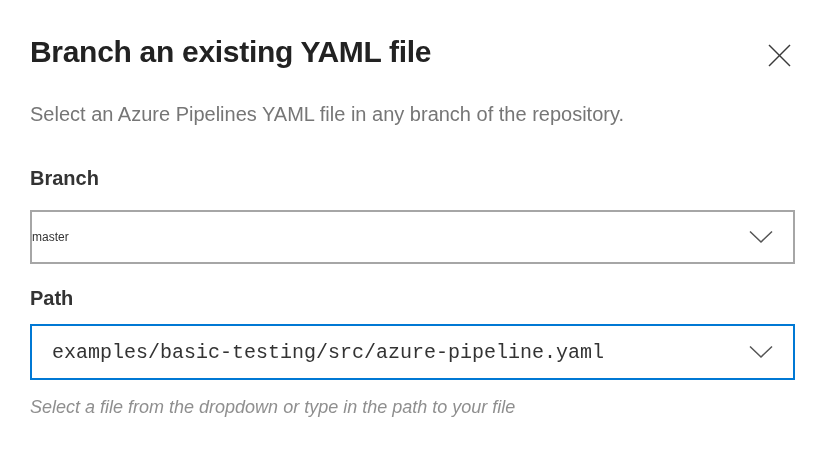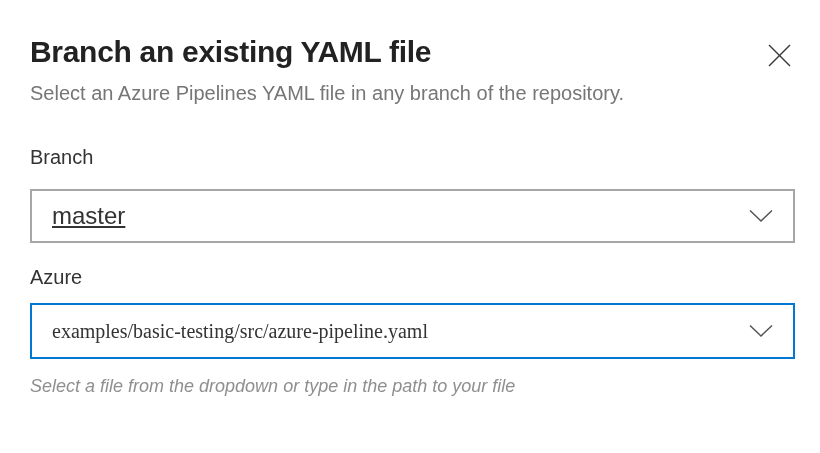--- a/index.html
+++ b/index.html
@@ -32,21 +32,21 @@
   }
   .dialog-title {
     margin: 0;
     font-size: 30px;
     line-height: 36px;
     font-weight: bold;
     letter-spacing: -0.3px;
     color: var(--title-text);
   }
   .dialog-subtitle {
-    margin: 7px 0 0 0;
+    margin: 28px 0 0 0;
     font-size: 20px;
     line-height: 32px;
     max-width: 630px;
     color: var(--muted-text);
     font-weight: normal;
   }
   .close-button {
     position: absolute;
     top: 38px;
     right: 24px;
@@ -59,20 +59,21 @@
     display: flex;
     align-items: center;
     justify-content: center;
   }
   .field-label {
     display: block;
     margin-top: 36px;
     font-size: 20px;
     line-height: 24px;
     color: var(--body-text);
+    font-weight: bold;
   }
   .field-label.path {
     margin-top: 22px;
   }
   .dropdown {
     margin-top: 20px;
     height: 54px;
     width: 765px;
     border: 2px solid var(--default-border);
     background: #ffffff;
@@ -80,34 +81,32 @@
     align-items: center;
     position: relative;
     cursor: pointer;
   }
   .dropdown.focused {
     margin-top: 14px;
     height: 56px;
     border: 2px solid var(--focus-border);
   }
   .dropdown-value {
-    padding-left: 20px;
-    font-size: 24px;
+    font-size: 12px;
     color: var(--body-text);
     white-space: nowrap;
-    text-decoration: underline;
   }
   .combo-input {
     width: 100%;
     height: 100%;
     border: none;
     outline: none;
     background: transparent;
     padding: 0 56px 0 20px;
-    font-family: Liberation Serif, serif;
+    font-family: Liberation Mono, monospace;
     font-size: 20px;
     color: var(--body-text);
   }
   .chevron {
     position: absolute;
     right: 20px;
     top: 50%;
     transform: translateY(-50%);
     pointer-events: none;
     display: flex;
@@ -140,21 +139,21 @@
 
   <div class="dropdown">
     <span class="dropdown-value">master</span>
     <span class="chevron">
       <svg width="24" height="13" viewBox="0 0 24 13">
         <polyline points="1,1 12,11.5 23,1" fill="none" stroke="var(--icon-stroke)" stroke-width="1.5"></polyline>
       </svg>
     </span>
   </div>
 
-  <label class="field-label path">Azure</label>
+  <label class="field-label path">Path</label>
 
   <div class="dropdown focused">
     <input class="combo-input" type="text" value="examples/basic-testing/src/azure-pipeline.yaml" style="">
     <span class="chevron">
       <svg width="24" height="13" viewBox="0 0 24 13">
         <polyline points="1,1 12,11.5 23,1" fill="none" stroke="var(--icon-stroke)" stroke-width="1.5"></polyline>
       </svg>
     </span>
   </div>
 

